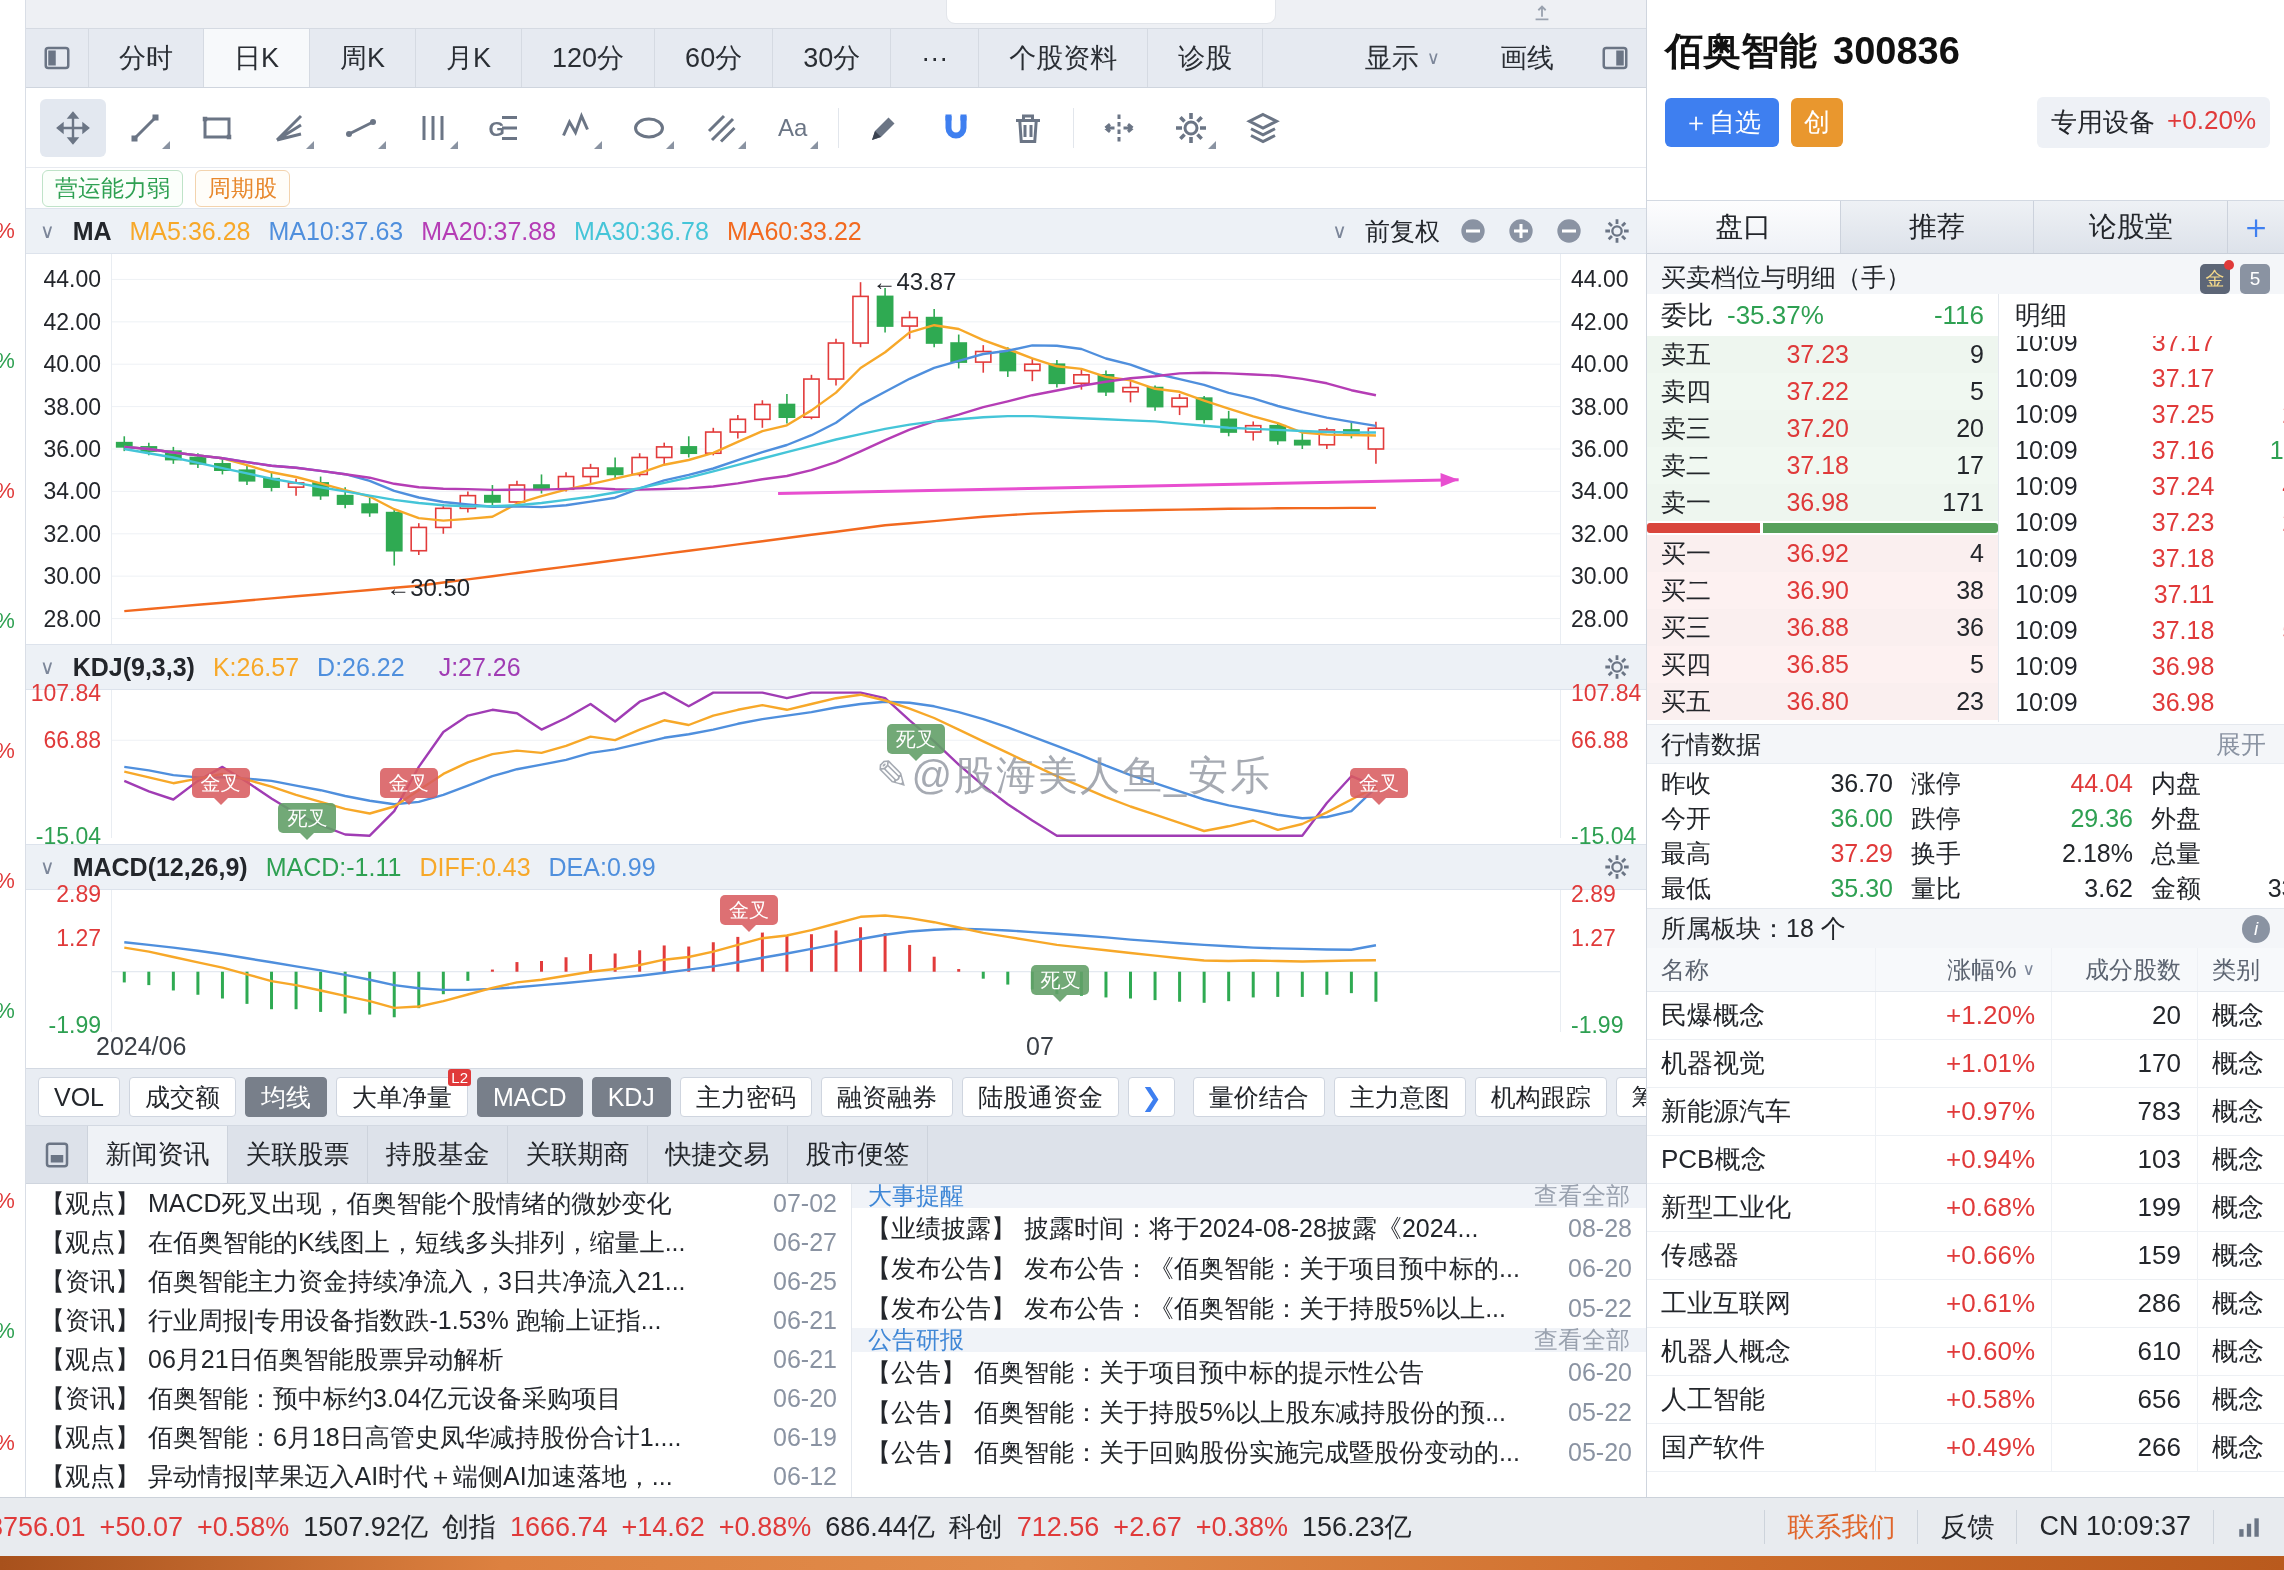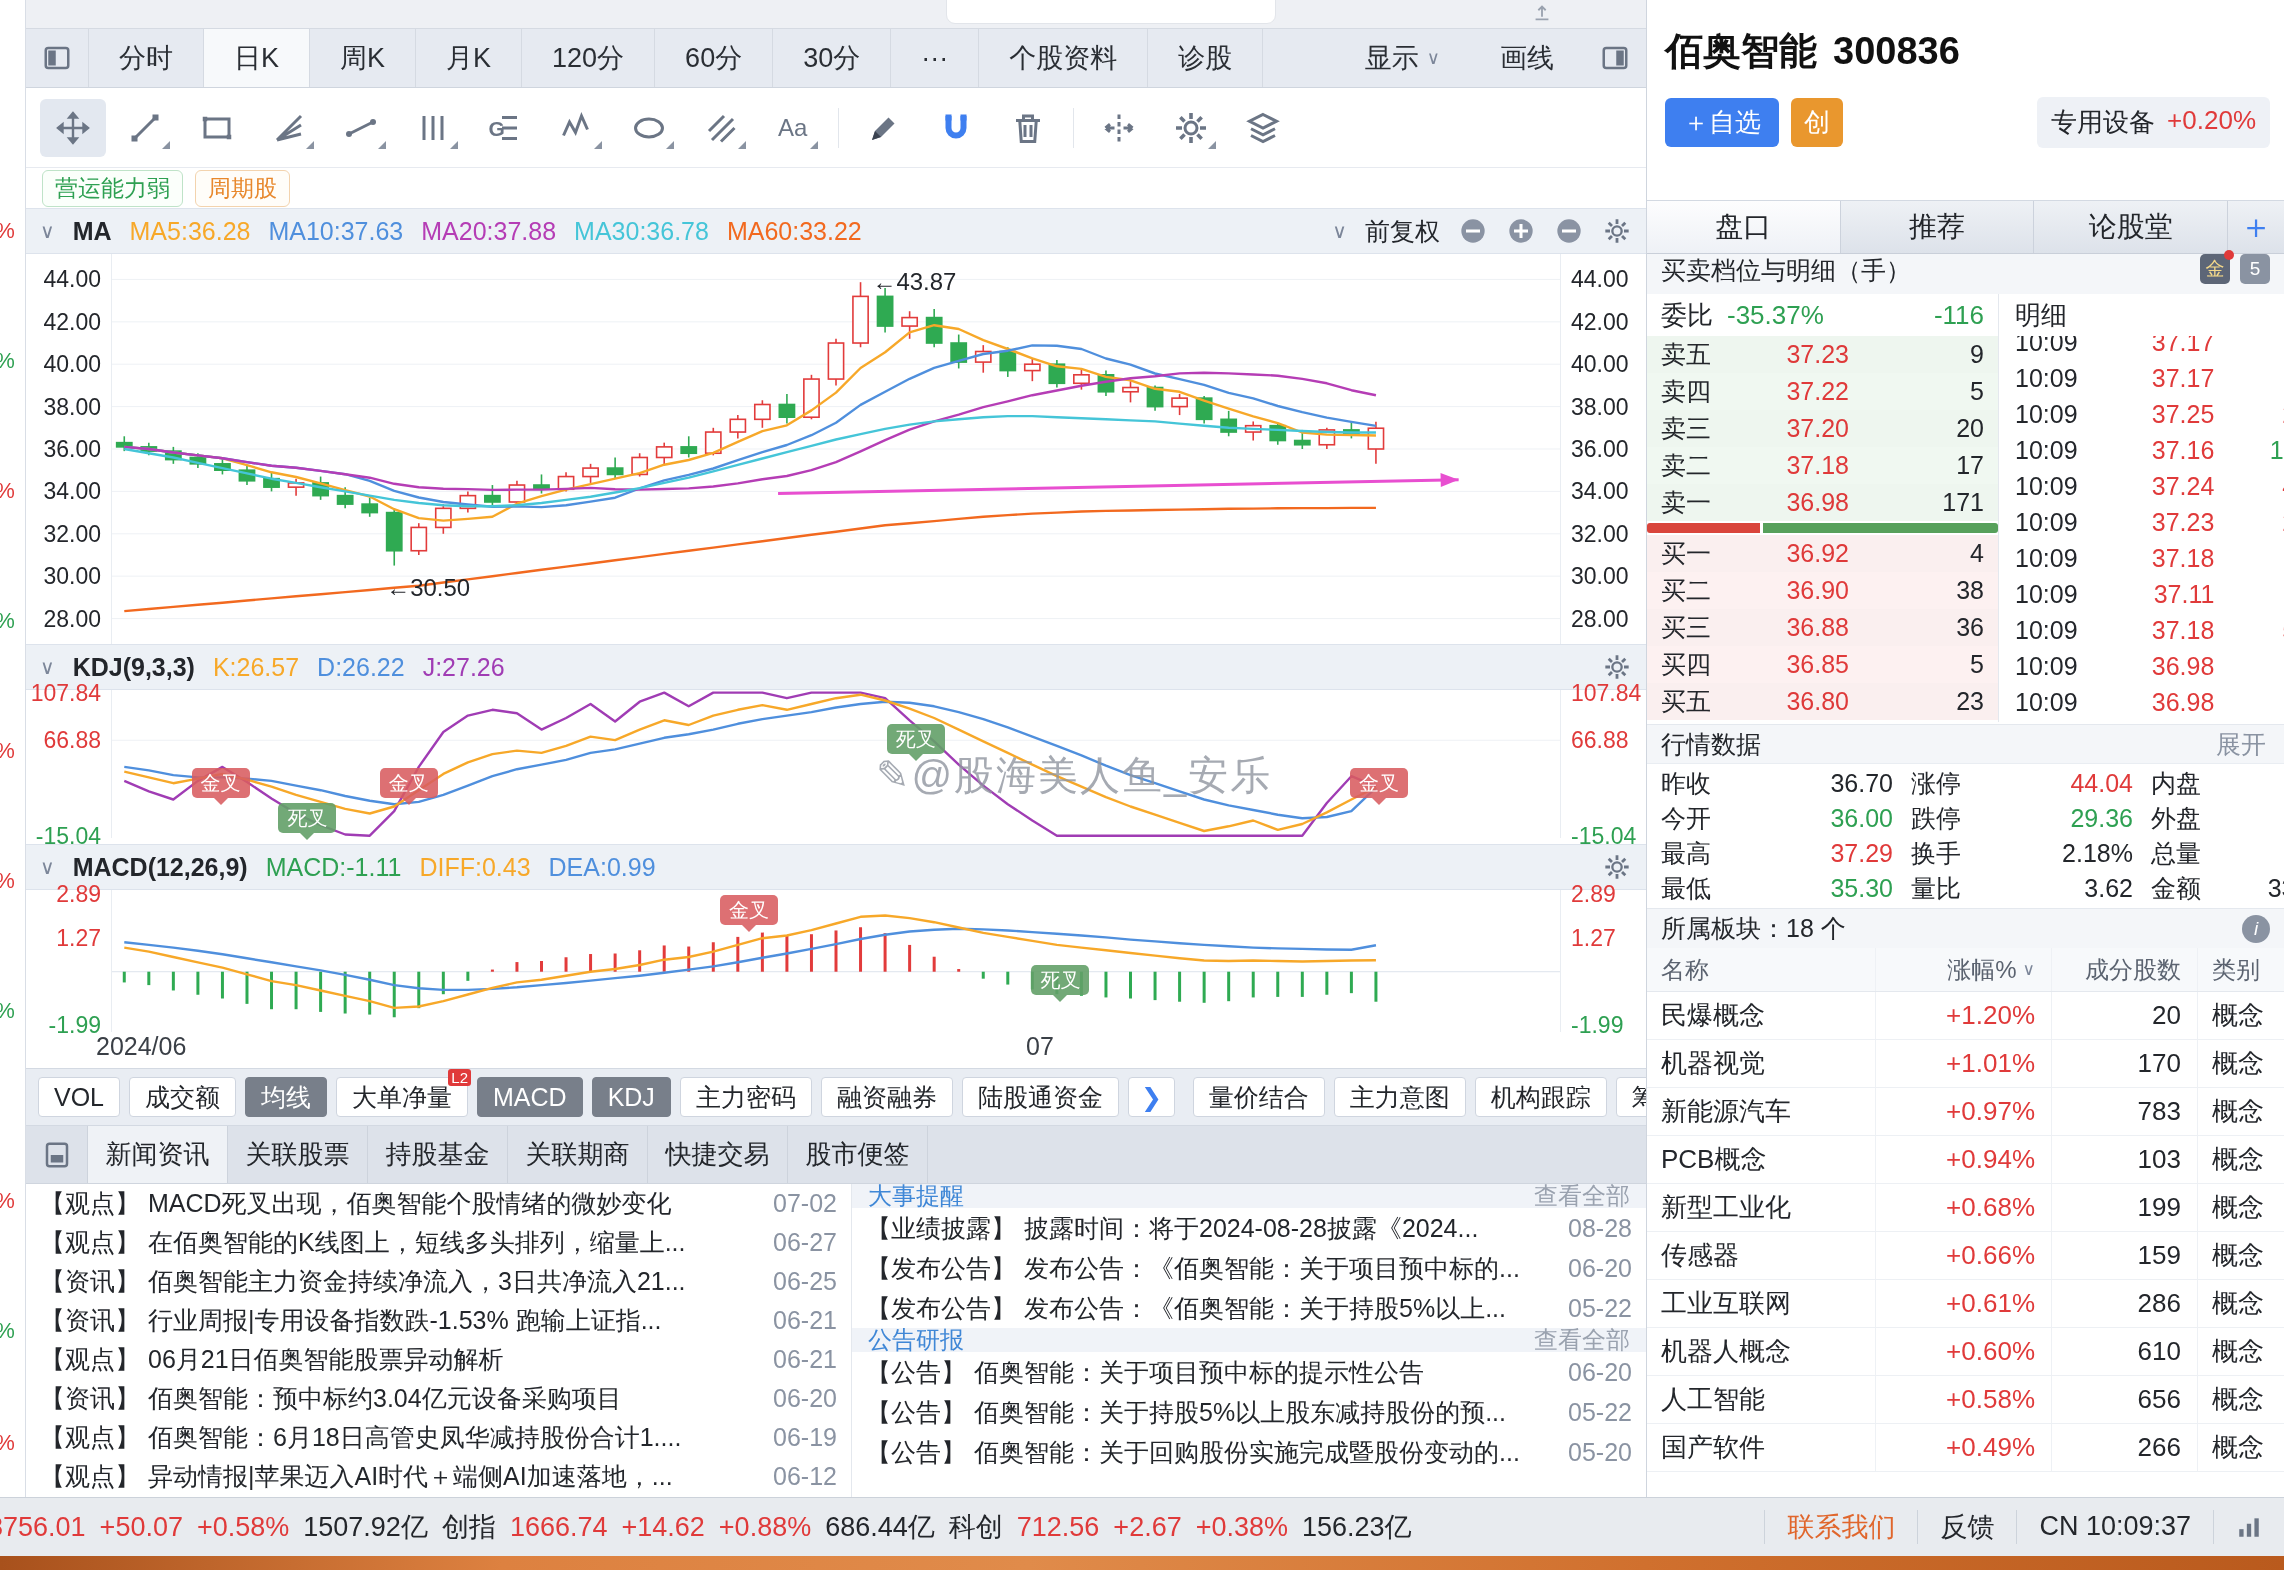--- a/index.html
+++ b/index.html
@@ -102,21 +102,21 @@
 #rp-price-row{margin-top:18px;font-size:34px;font-weight:bold;color:#e03a3a}
 #rp-price-row .chg{font-size:29px;font-weight:normal;margin-left:10px}
 #rp-btn-row{margin-top:20px;display:flex;align-items:center}
 .btn-watch{background:#3e7ff0;color:#fff;font-size:26px;padding:7px 18px;border-radius:6px}
 .btn-mkt{background:#e9972e;color:#fff;font-size:26px;padding:7px 13px;border-radius:6px;margin-left:12px}
 #sector-chip{margin-left:auto;margin-right:14px;background:#eef1f6;border-radius:6px;padding:8px 14px;font-size:26px;display:flex;gap:12px}
 #rp-tabs{position:absolute;left:0;right:0;top:200px;height:54px;display:flex;background:#e4e8ef;border-top:1px solid #d3d9e2;border-bottom:1px solid #c9cfd9}
 .rtab{flex:1;display:flex;align-items:center;justify-content:center;font-size:28px;border-right:1px solid #ccd2dc;background:linear-gradient(#eef1f5,#dde2ea)}
 .rtab.active{background:linear-gradient(#fdfdfe,#eef1f6)}
 .rtab.plus{flex:0 0 56px;color:#3e7ff0;font-size:34px;border-right:none}
-#rp-ob-title{position:absolute;left:0;right:0;top:254px;height:40px;display:flex;align-items:flex-start;padding:0 14px;font-size:25px;color:#23262b;background:#f4f6f9}
+#rp-ob-title{position:absolute;left:0;right:0;top:254px;height:40px;display:flex;align-items:flex-end;padding:0 14px;font-size:25px;color:#23262b;background:#f4f6f9}
 #rp-ob-title .spacer{flex:1}
 .sqbadge{width:30px;height:30px;border-radius:5px;display:flex;align-items:center;justify-content:center;color:#fff;font-size:19px;margin-left:10px;position:relative}
 .sqbadge.gold{background:#5d6677;color:#f5d98a}
 .sqbadge.gold .dot{position:absolute;right:-4px;top:-4px;width:10px;height:10px;border-radius:50%;background:#e03a3a}
 .sqbadge.five{background:#8a93a2}
 #rp-book{position:absolute;left:0;right:0;top:294px;height:428px;display:flex}
 #book-left{width:352px;border-right:1px solid #e4e8ee;display:flex;flex-direction:column}
 #weibi{height:42px;display:flex;align-items:center;padding:0 14px;font-size:26px}
 #weibi .wb-pct{color:#2ea052;margin-left:14px}
 #weibi .wb-val{color:#2ea052;margin-left:auto}
@@ -512,21 +512,21 @@
           <div style="top: 310.174px;">30.00</div>
           <div style="top: 352.565px;">28.00</div>
         </div>
       </div>
 
     <div id="kdj-head" class="pane-head">
         <span class="chev">∨</span>
         <span class="ptitle">KDJ(9,3,3)</span>
         <span style="color: rgb(247, 168, 41);">K:26.57</span>
         <span style="color: rgb(79, 143, 221); text-align: center;">D:26.22</span>
-        <span style="color: rgb(160, 60, 180);">J:27.26</span>
+        <span style="color: rgb(160, 60, 180); margin-left: 16px;">J:27.26</span>
         <span class="spacer"></span>
         <span class="phicon">
           <svg viewBox="0 0 24 24">
             <circle cx="12" cy="12" r="4" fill="none" stroke="#6b7585" stroke-width="2"></circle>
             <path d="M12 2v4M12 18v4M2 12h4M18 12h4M4.9 4.9l2.8 2.8M16.3 16.3l2.8 2.8M19.1 4.9l-2.8 2.8M7.7 16.3l-2.8 2.8" stroke="#6b7585" stroke-width="2.4"></path>
           </svg>
         </span>
       </div>
     <div id="kdj-chart" class="chartzone">
         <div class="axgut l">

